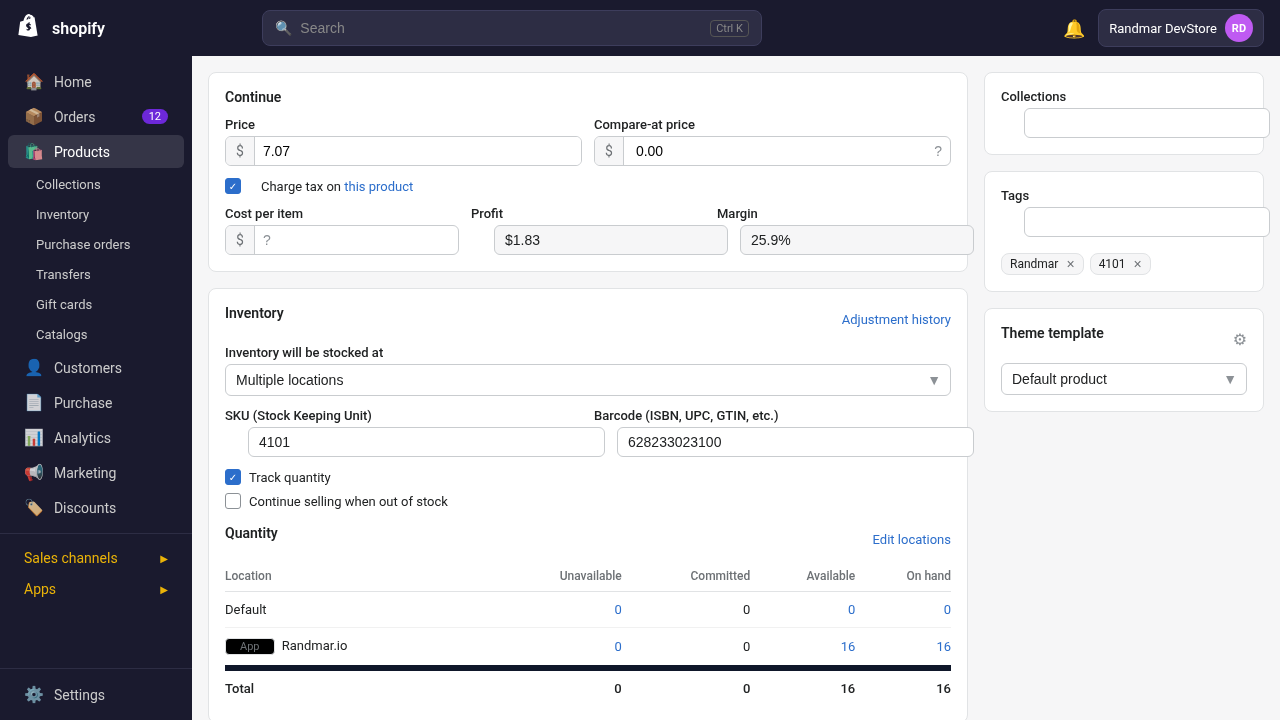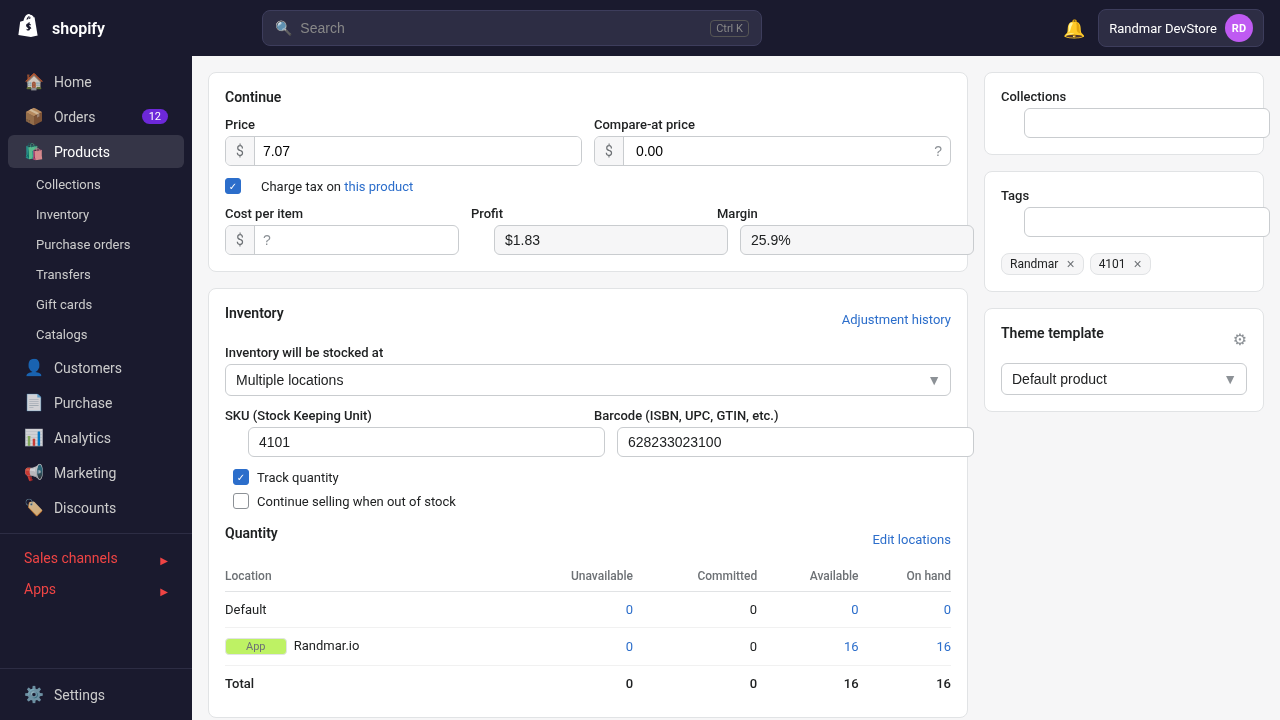--- a/index.html
+++ b/index.html
@@ -125,28 +125,28 @@
     .sidebar-badge {
       margin-left: auto;
       background: #6d28d9;
       border-radius: 10px;
       padding: 1px 7px;
       font-size: 11px;
       color: #fff;
     }
     .sidebar-item-with-arrow {
       display: flex;
-      align-items: flex-end;
+      align-items: center;
       justify-content: space-between;
       padding: 7px 16px;
       cursor: pointer;
       border-radius: 6px;
       margin: 1px 8px;
       font-size: 14px;
-      color: #ef4444;
+      color: #eab308;
     }
     .sidebar-sub { padding-left: 12px; }
     .sidebar-sub .sidebar-item { font-size: 13px; }
     .sidebar-bottom { margin-top: auto; border-top: 1px solid #2d2d44; padding-top: 8px; }
 
     
     .main-content {
       flex: 1;
       overflow-y: auto;
       padding: 0;
@@ -324,21 +324,21 @@
       display: grid;
       grid-template-columns: 1fr 1fr;
       gap: 12px;
       margin: 12px 0;
     }
 
     .checkbox-row {
       display: flex;
       align-items: flex-end;
       gap: 8px;
-      margin: 8px 8px;
+      margin: 8px 0;
     }
     .checkbox-row label { font-size: 13px; color: #202223; }
 
     
     .quantity-header {
       display: flex;
       justify-content: space-between;
       align-items: center;
       margin-bottom: 8px;
     }
@@ -354,29 +354,29 @@
       padding: 8px 0;
       border-bottom: 1px solid #e1e3e5;
     }
     .quantity-table th:not(:first-child) { text-align: right; }
     .quantity-table td {
       padding: 10px 0;
       font-size: 13px;
       border-bottom: 1px solid #f1f1f1;
     }
     .quantity-table td:not(:first-child) { text-align: right; }
-    .quantity-table .total-row td { font-weight: 500; border-top: 1px solid #0f172a; border-bottom: none; }
+    .quantity-table .total-row td { font-weight: 500; border-top: 6px solid #0f172a; border-bottom: none; }
     .qty-link { color: #2c6ecb; text-decoration: none; }
     .app-badge {
       display: inline-flex;
       align-items: center;
-      background: #bef264;
+      background: #000000;
       border: 1px solid #e1e3e5;
       border-radius: 4px;
-      padding: 1px 20px;
+      padding: 1px 14px;
       font-size: 11px;
       color: #6d7175;
       margin-right: 4px;
     }
 
     
     .tags-container {
       display: flex;
       flex-wrap: wrap;
       gap: 6px;

